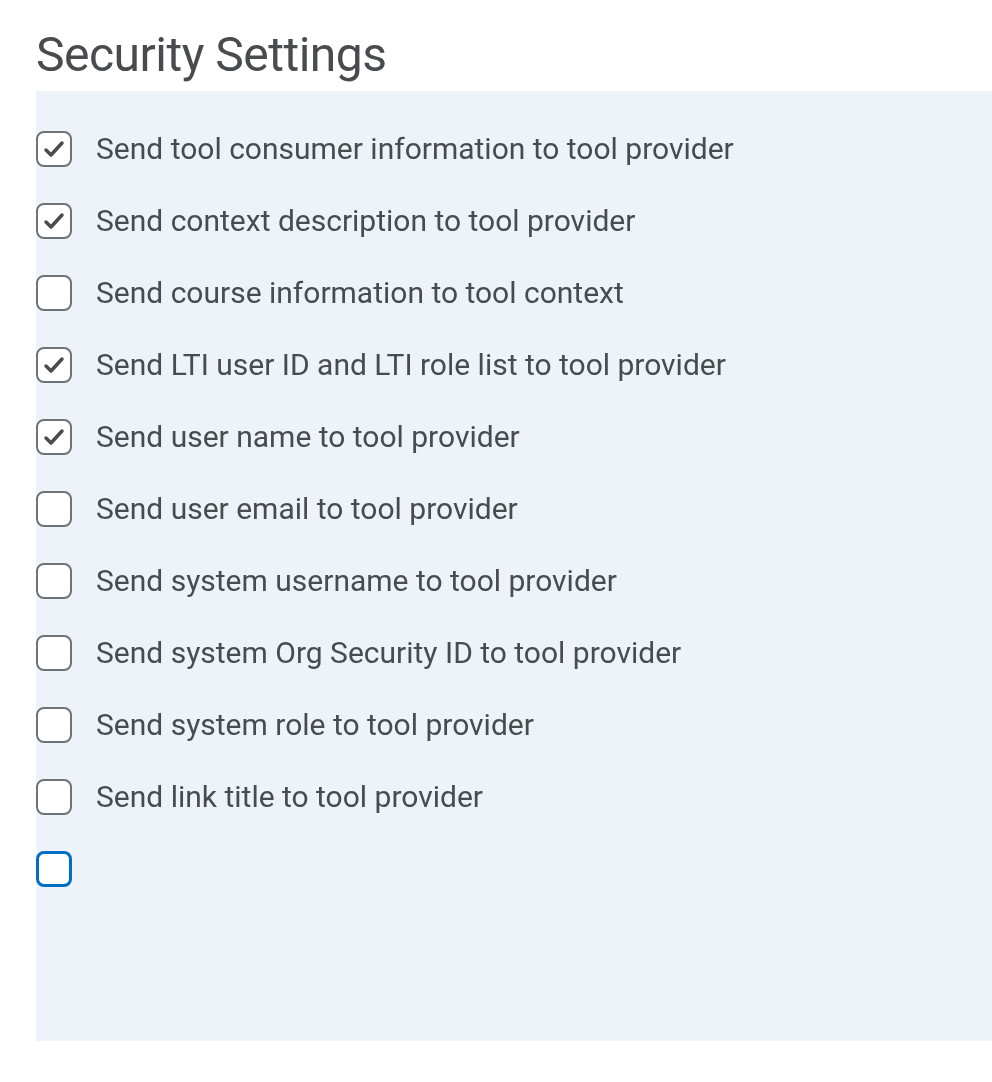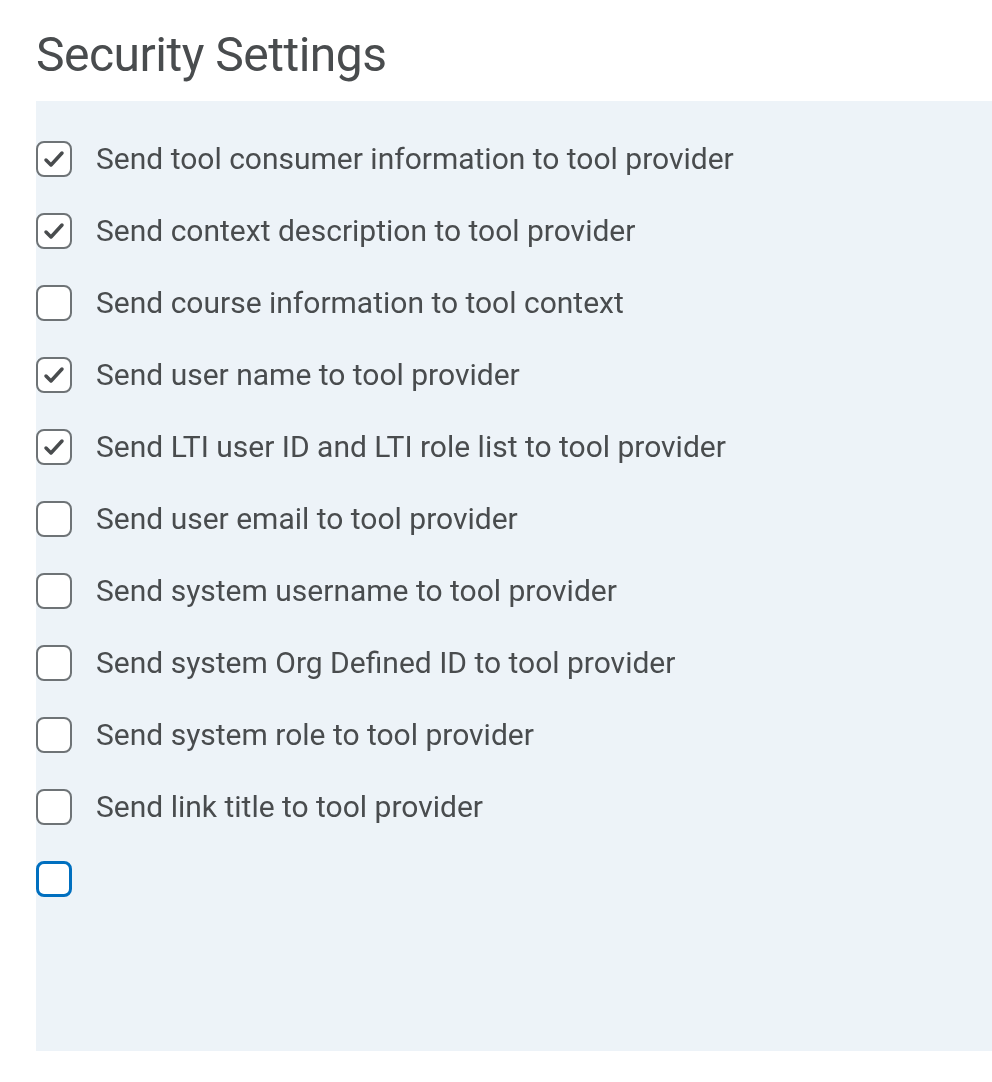--- a/index.html
+++ b/index.html
@@ -11,21 +11,21 @@
       font-family: -apple-system, BlinkMacSystemFont, "Segoe UI", Roboto, "Helvetica Neue", Arial, sans-serif;
       background: #ffffff;
       width: 992px;
       height: 1082px;
       overflow: hidden;
     }
     .page-title {
       font-size: 48px;
       font-weight: 400;
       color: #494c4e;
-      padding: 26px 0 18px 36px;
+      padding: 26px 0 8px 36px;
       letter-spacing: -0.5px;
     }
     .settings-panel {
       background: #edf3f8;
       margin: 0 0 0 36px;
       padding: 22px 0 60px 0;
       min-height: 950px;
     }
     .checkbox-row {
       display: flex;
@@ -119,38 +119,38 @@
   </div>
 
   <div class="checkbox-row">
     <label class="checkbox-container">
       <input type="checkbox" class="hidden-input" checked="" style="">
       <span class="custom-checkbox checked">
         <svg class="checkmark-svg" viewBox="0 0 24 24" fill="none" stroke="#494c4e" stroke-width="3.5" stroke-linecap="round" stroke-linejoin="round">
             <polyline points="4 13 9 18 20 6"></polyline>
           </svg>
       </span>
+      <span class="checkbox-label">Send LTI user ID and LTI role list to tool provider</span>
+    </label>
+  </div>
+
+  <div class="checkbox-row">
+    <label class="checkbox-container">
+      <input type="checkbox" class="hidden-input" checked="" style="">
+      <span class="custom-checkbox checked">
+        <svg class="checkmark-svg" viewBox="0 0 24 24" fill="none" stroke="#494c4e" stroke-width="3.5" stroke-linecap="round" stroke-linejoin="round">
+            <polyline points="4 13 9 18 20 6"></polyline>
+          </svg>
+      </span>
       <span class="checkbox-label">Send user name to tool provider</span>
     </label>
   </div>
 
   <div class="checkbox-row">
     <label class="checkbox-container">
-      <input type="checkbox" class="hidden-input" checked="" style="">
-      <span class="custom-checkbox checked">
-        <svg class="checkmark-svg" viewBox="0 0 24 24" fill="none" stroke="#494c4e" stroke-width="3.5" stroke-linecap="round" stroke-linejoin="round">
-            <polyline points="4 13 9 18 20 6"></polyline>
-          </svg>
-      </span>
-      <span class="checkbox-label">Send LTI user ID and LTI role list to tool provider</span>
-    </label>
-  </div>
-
-  <div class="checkbox-row">
-    <label class="checkbox-container">
       <input type="checkbox" class="hidden-input" style="">
       <span class="custom-checkbox">
         
       </span>
       <span class="checkbox-label">Send user email to tool provider</span>
     </label>
   </div>
 
   <div class="checkbox-row">
     <label class="checkbox-container">
@@ -161,21 +161,21 @@
       <span class="checkbox-label">Send system username to tool provider</span>
     </label>
   </div>
 
   <div class="checkbox-row">
     <label class="checkbox-container">
       <input type="checkbox" class="hidden-input" style="">
       <span class="custom-checkbox">
         
       </span>
-      <span class="checkbox-label">Send system Org Defined ID to tool provider</span>
+      <span class="checkbox-label">Send system Org Security ID to tool provider</span>
     </label>
   </div>
 
   <div class="checkbox-row">
     <label class="checkbox-container">
       <input type="checkbox" class="hidden-input" style="">
       <span class="custom-checkbox">
         
       </span>
       <span class="checkbox-label">Send system role to tool provider</span>

